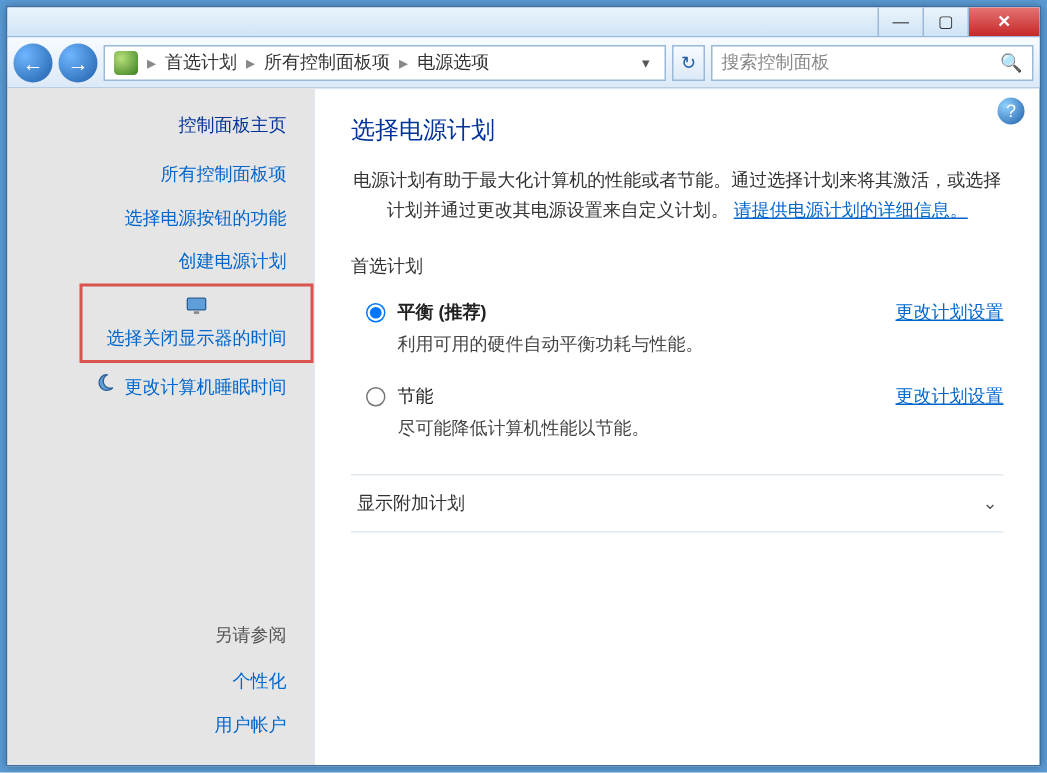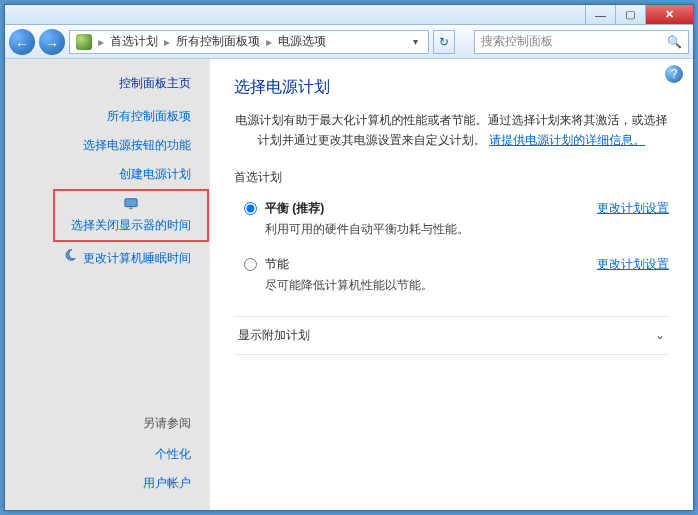--- a/index.html
+++ b/index.html
@@ -9,21 +9,21 @@
   .titlebar { height: 20px; background: linear-gradient(to bottom,#eaf3fb,#cfe4f7); display: flex; justify-content: flex-end; align-items: stretch; border-bottom: 1px solid #9ab8d7; }
   .titlebar .btn { width: 30px; display: flex; align-items: center; justify-content: center; font-size: 11px; color: #333; border-left: 1px solid #9ab8d7; }
   .titlebar .close { width: 48px; background: linear-gradient(to bottom,#e57373,#c62828); color: #fff; font-weight: bold; }
   
   .navbar { height: 34px; background: linear-gradient(to bottom,#f7fbff,#dce9f7); display: flex; align-items: center; border-bottom: 1px solid #b8cde2; padding: 0 4px; gap: 4px; }
   .navbtn { width: 26px; height: 26px; border-radius: 50%; background: radial-gradient(circle at 30% 30%,#6fb5ff,#1e5fa8); display: flex; align-items: center; justify-content: center; color: #fff; font-size: 14px; }
   .addressbar { flex: 1; height: 24px; border: 1px solid #9ab8d7; background: #fff; display: flex; align-items: center; padding: 0 6px; font-size: 12px; color: #333; gap: 6px; }
   .addressbar .sep { color: #888; }
   .addressbar .drop { margin-left: auto; color: #555; font-size: 10px; padding: 0 4px; }
   .refresh { width: 22px; height: 24px; border: 1px solid #9ab8d7; background: linear-gradient(to bottom,#f7fbff,#dce9f7); display: flex; align-items: center; justify-content: center; color: #1e5fa8; font-size: 12px; }
-  .searchbox { width: 215px; height: 24px; border: 1px solid #9ab8d7; background: #fff; display: flex; align-items: center; padding: 0 6px; font-size: 12px; color: #888; margin-left: 15px; }
+  .searchbox { width: 215px; height: 24px; border: 1px solid #9ab8d7; background: #fff; display: flex; align-items: center; padding: 0 6px; font-size: 12px; color: #888; }
   .searchbox .sicon { margin-left: auto; color: #1e5fa8; }
   
   .body { position: absolute; top: 54px; bottom: 0; left: 0; right: 0; display: flex; }
   .sidebar { width: 205px; background: #e5e5e5; border-right: 1px solid #e1e8f0; padding: 12px 0; display: flex; flex-direction: column; font-size: 12px; align-items: flex-end; }
   .sidebar .hdr { color: #003399; padding: 4px 18px 10px; }
   .sidebar .link { color: #0066cc; padding: 6px 18px; cursor: pointer; }
   .sidebar .link.highlight { border: 2px solid #d9534f; padding: 6px 16px; display: flex; align-items: center; gap: 6px; flex-direction: column; }
   .sidebar .link .icon { width: 14px; height: 14px; display: inline-flex; }
   .sidebar .spacer { flex: 1; }
   .sidebar .see { color: #555; padding: 4px 18px 8px; }

